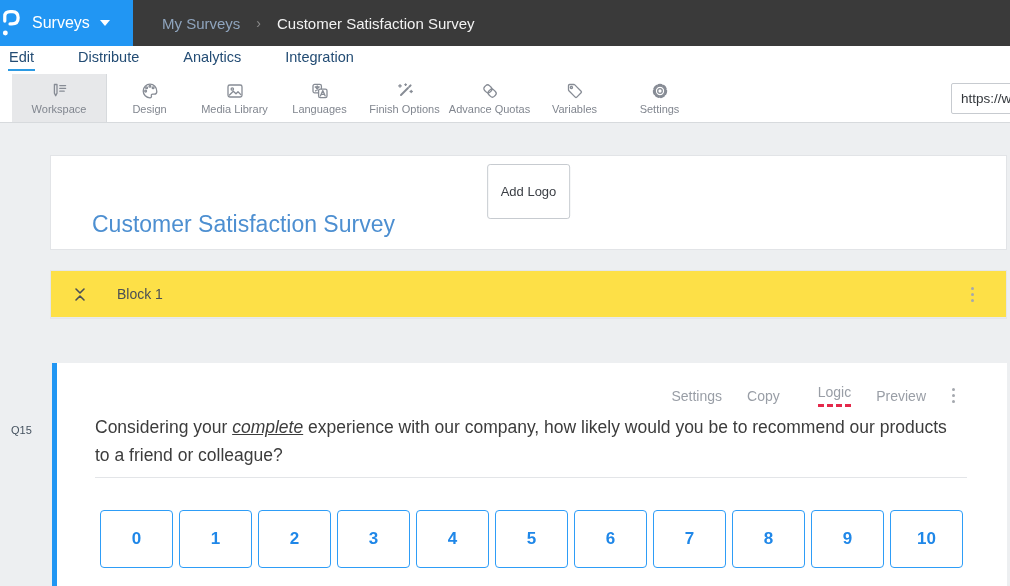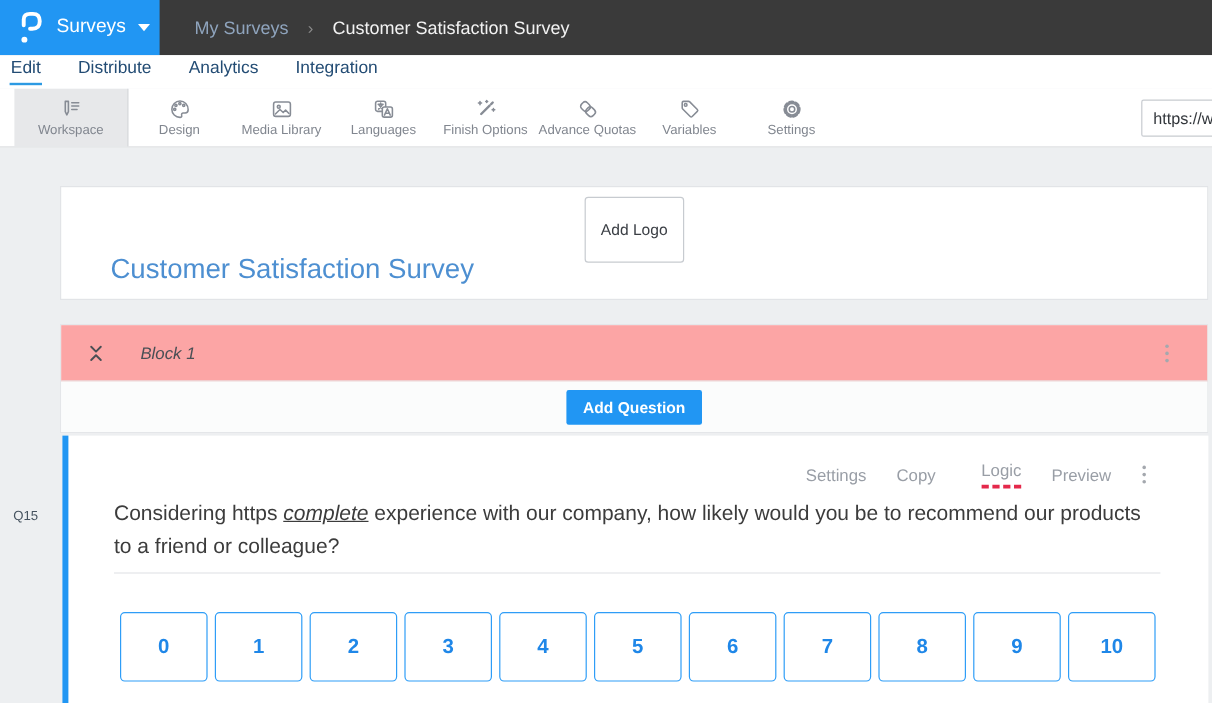--- a/index.html
+++ b/index.html
@@ -1,52 +1,52 @@
 <!DOCTYPE html>
 <html><head>
 <meta charset="utf-8">
 <style>
   * { margin:0; padding:0; box-sizing:border-box; }
   html,body { width:1010px; height:586px; overflow:hidden; }
   body { font-family:"Liberation Sans", sans-serif; background:#edeff1; position:relative; }
 
   
   .topbar { position:absolute; left:0; top:0; width:1010px; height:46px; background:#3a3a3a; display:flex; align-items:stretch; }
-  .logo-box { width:133px; background:#2196f3; display:flex; align-items:center; padding-left:15px; cursor:pointer; }
+  .logo-box { width:133px; background:#2196f3; display:flex; align-items:center; cursor:pointer; }
   .logo-box svg { display:block; }
   .product-label { color:#fff; font-size:16px; margin-left:11px; }
   .caret-down { width:0; height:0; border-left:5px solid transparent; border-right:5px solid transparent; border-top:6px solid #fff; margin-left:10px; }
   .breadcrumb { display:flex; align-items:center; margin-left:29px; gap:16px; }
   .bc-parent { color:#8fa4bd; font-size:15px; cursor:pointer; }
   .bc-sep { color:#8a8a8a; font-size:14px; }
   .bc-current { color:#f2f2f2; font-size:15px; }
 
   
-  .navtabs { position:absolute; left:0; top:46px; width:1010px; height:28px; background:#fff; display:flex; align-items:flex-start; padding-left:8px; gap:29px; }
+  .navtabs { position:absolute; left:0; top:46px; width:1010px; height:28px; background:#fff; display:flex; align-items:flex-start; padding-left:8px; gap:42px; }
   .navtab { font-size:14.5px; color:#234c74; padding:3px 1px 4px; cursor:pointer; }
   .navtab.active { border-bottom:2px solid #2c9ae3; }
 
   
   .toolbar { position:absolute; left:0; top:74px; width:1010px; height:49px; background:#fff; border-bottom:1px solid #d7dadd; display:flex;padding-left:12px; }
   .tool { width:85px; display:flex; flex-direction:column; align-items:center; justify-content:center; gap:2px; cursor:pointer; }
   .tool.active { width:95px; background:#e7e8ea; border-right:1px solid #d7dadd; }
   .tool-label { font-size:11px; color:#81868f; white-space:nowrap; }
   .tico { width:22px; height:20px; display:flex; align-items:center; justify-content:center; }
   .tico svg { stroke:#878c95; fill:none; stroke-width:1.3; stroke-linecap:round; stroke-linejoin:round; }
   .url-box { position:absolute; left:951px; top:9px; width:130px; height:31px; border:1px solid #c7cbd0; background:#fff; border-radius:2px; font-family:"Liberation Sans",sans-serif; font-size:13.5px; color:#33373c; padding:0 0 0 9px; outline:none; }
 
   
   .main { position:absolute; left:0; top:123px; width:1010px; height:463px; background:#edeff1; }
 
   .title-card { position:absolute; left:50px; top:32px; width:957px; height:95px; background:#fff; border:1px solid #e2e4e7; }
   .add-logo-btn { position:absolute; left:50%; transform:translateX(-50%); top:8px; background:#fff; border:1px solid #c7cbd0; border-radius:3px; font-size:13px; color:#3a3e44; padding:19px 13px; cursor:pointer; font-family:inherit; }
   .survey-title { position:absolute; left:41px; top:55px; font-size:23px; color:#4d8fd1; cursor:text; }
 
   .block-card { position:absolute; left:50px; top:147px; width:957px; background:#fff; border:1px solid #e4e6e9; }
-  .block-header { height:47px; background:#fca5a5; border-bottom:1px solid #e8eaec; display:flex; align-items:center;font-style:italic; }
+  .block-header { height:47px; background:#fde047; border-bottom:1px solid #e8eaec; display:flex; align-items:center; }
   .collapse-ico { margin-left:22px; cursor:pointer; display:flex; }
   .collapse-ico svg { stroke:#4a4f55; fill:none; stroke-width:1.6; stroke-linecap:round; stroke-linejoin:round; }
   .block-title { margin-left:30px; font-size:14px; color:#4a4f55; cursor:text; }
   .vdots { margin-left:auto; margin-right:28px; display:flex; flex-direction:column; gap:3px; padding:4px; cursor:pointer; }
   .vdots i { width:3px; height:3px; border-radius:50%; background:#a4a8ae; }
   .add-question-row { height:42px; background:#fbfcfc; display:flex; align-items:center; justify-content:center; }
   .add-question-btn { background:#2196f3; color:#fff; border:none; border-radius:2px; font-size:13px; font-weight:bold; padding:7px 14px; cursor:pointer; font-family:inherit; }
 
   .q-label { position:absolute; left:11px; top:301px; font-size:11px; color:#45525f; }
 
@@ -192,40 +192,37 @@
           <polyline points="3,14 7,10 11,14"></polyline>
         </svg>
       </span>
       <span class="block-title">Block 1</span>
       <span class="vdots">
           <i></i>
           <i></i>
           <i></i>
         </span>
     </div>
-    <div class="add-question-row">
-      <button class="add-question-btn">Add Question</button>
-    </div>
   </div>
 
   <div class="q-label">Q15</div>
 
   <div class="question-card">
     <div class="q-actions">
       <span class="q-action">Settings</span>
       <span class="q-action">Copy</span>
       <span class="q-action logic">Logic</span>
       <span class="q-action">Preview</span>
       <span class="vdots">
           <i></i>
           <i></i>
           <i></i>
         </span>
     </div>
-    <div class="q-text"><span>Considering https </span><em>complete</em><span> experience with our company, how likely would you be to recommend our products to a friend or colleague?</span></div>
+    <div class="q-text"><span>Considering your </span><em>complete</em><span> experience with our company, how likely would you be to recommend our products to a friend or colleague?</span></div>
     <div class="q-divider"></div>
     <div class="nps-row">
       <button class="nps-btn">0</button>
       <button class="nps-btn">1</button>
       <button class="nps-btn">2</button>
       <button class="nps-btn">3</button>
       <button class="nps-btn">4</button>
       <button class="nps-btn">5</button>
       <button class="nps-btn">6</button>
       <button class="nps-btn">7</button>

